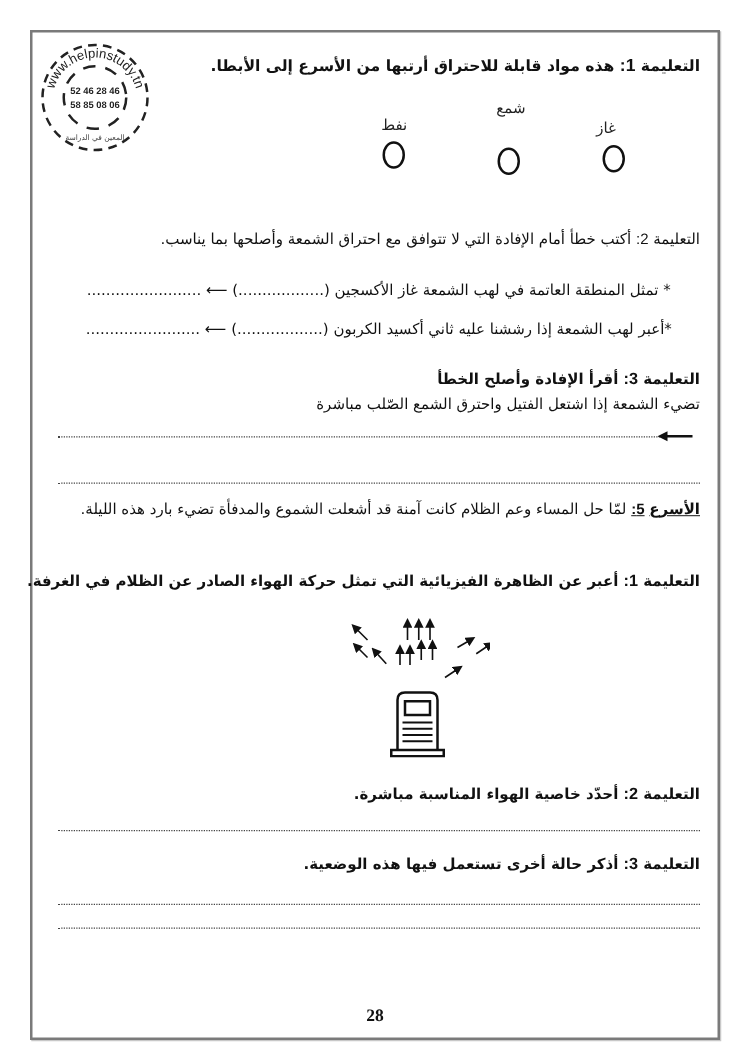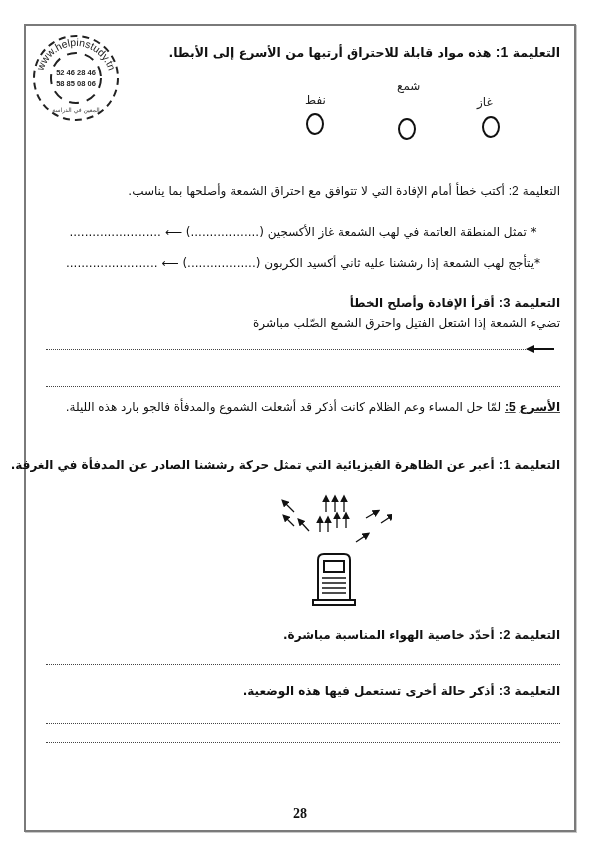--- a/index.html
+++ b/index.html
@@ -62,21 +62,21 @@
 </div>
 
 <div class="rtl t12" style="top:184px; left:46px;margin-top:41px;">
   <span>* تمثل المنطقة العاتمة في لهب الشمعة غاز الأكسجين</span>
   <span class="inline-blank">(..................)</span>
   <span style="display:inline-block; direction:ltr;">⟵</span>
   <span class="inline-blank">........................</span>
 </div>
 
 <div class="rtl t12" style="top:256px; left:46px;">
-  <span>*يتأجج لهب الشمعة إذا رششنا عليه ثاني أكسيد الكربون</span>
+  <span>*أعبر لهب الشمعة إذا رششنا عليه ثاني أكسيد الكربون</span>
   <span class="inline-blank">(..................)</span>
   <span style="display:inline-block; direction:ltr;">⟵</span>
   <span class="inline-blank">........................</span>
 </div>
 
 <div class="rtl t12 bold" style="top:295px;">
   <span>التعليمة</span>
   <span class="num" style="font-size:13px;">3:</span>
   <span>أقرأ الإفادة وأصلح الخطأ</span>
 </div>
@@ -85,27 +85,27 @@
 <div class="dots" style="top:349px; right:68px;"></div>
 <svg style="position:absolute; left:526px; top:344px;" width="30" height="10">
   <line x1="6" y1="5" x2="28" y2="5" stroke="#111" stroke-width="2"></line>
   <polygon points="0,5 8,1 8,9" fill="#111"></polygon>
 </svg>
 <div class="dots" style="top:386px;"></div>
 
 <div class="rtl t12" style="top:400px;">
   <span class="bold underline">الأسرع</span>
   <span class="bold underline" style="font-family:'Liberation Sans',sans-serif;">5:</span>
-  <span>لمّا حل المساء وعم الظلام كانت أذكر قد أشعلت الشموع والمدفأة فالجو بارد هذه الليلة.</span>
+  <span>لمّا حل المساء وعم الظلام كانت آمنة قد أشعلت الشموع والمدفأة تضيء بارد هذه الليلة.</span>
 </div>
 
 <div class="rtl t12 bold" style="top:457px;">
   <span>التعليمة</span>
   <span class="num" style="font-size:13px;">1:</span>
-  <span>أعبر عن الظاهرة الفيزيائية التي تمثل حركة رششنا الصادر عن المدفأة في الغرفة.</span>
+  <span>أعبر عن الظاهرة الفيزيائية التي تمثل حركة الهواء الصادر عن الظلام في الغرفة.</span>
 </div>
 
 <svg style="position:absolute; left:262px; top:488px;" width="130" height="118" viewBox="0 0 130 118">
   <defs>
     <marker id="ah" markerWidth="6" markerHeight="6" refX="4" refY="3" orient="auto">
       <polygon points="0,0 6,3 0,6" fill="#111"></polygon>
     </marker>
   </defs>
   <g stroke="#111" stroke-width="1.3" marker-end="url(#ah)">
     <line x1="64" y1="24" x2="64" y2="9"></line>

